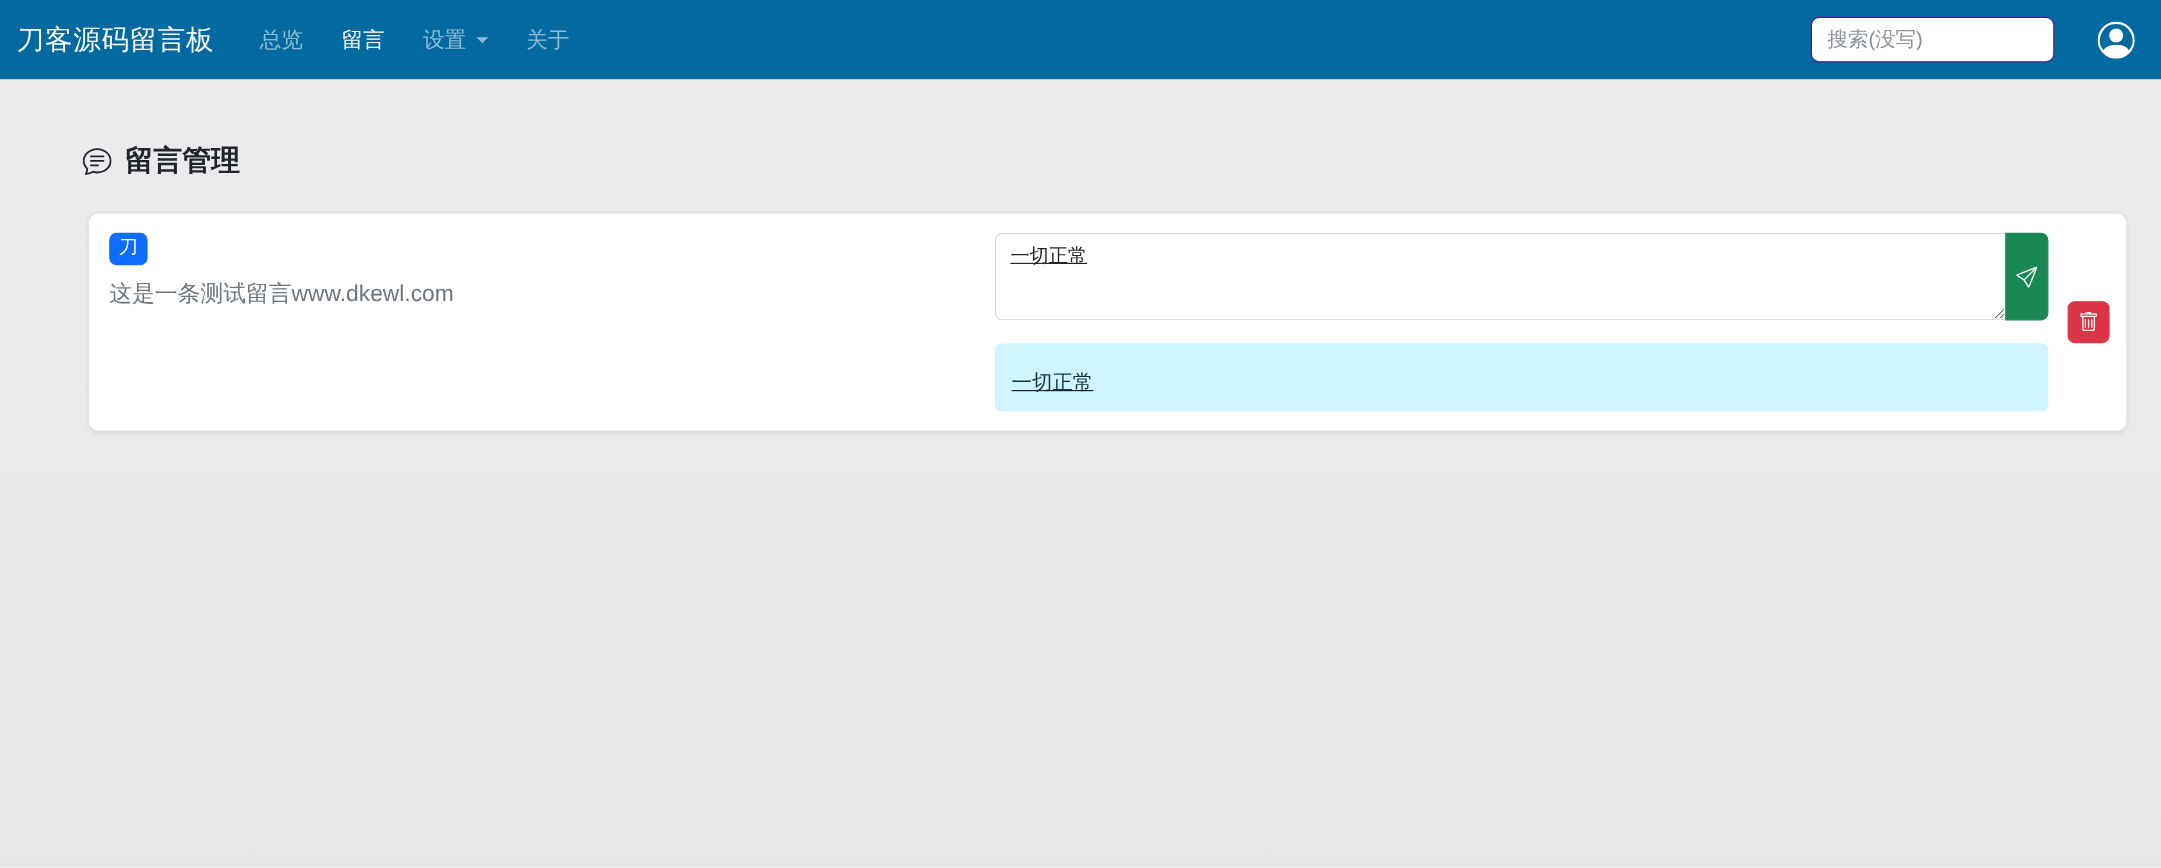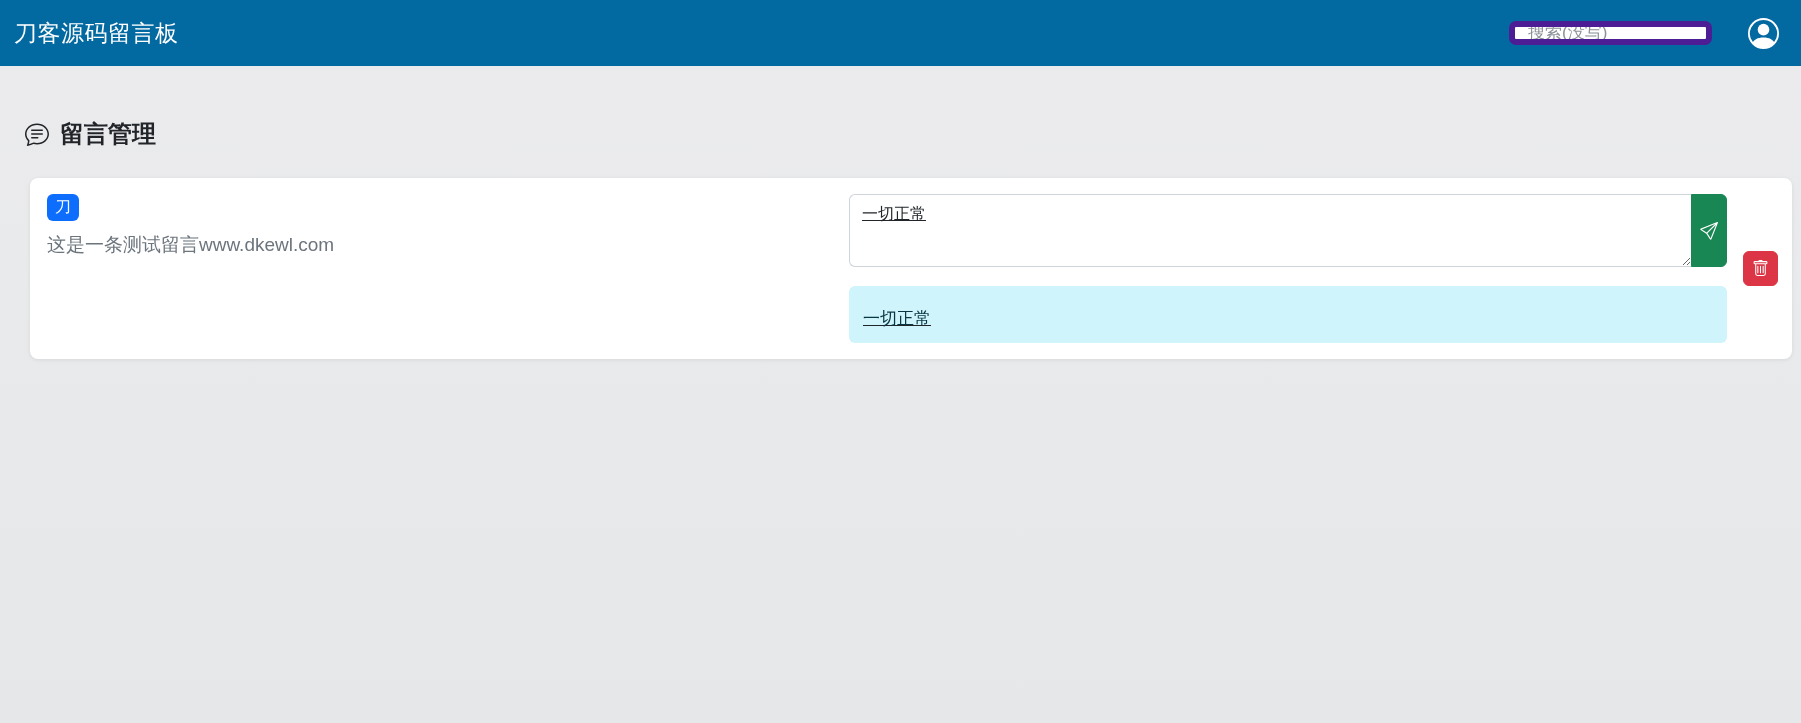--- a/index.html
+++ b/index.html
@@ -44,41 +44,41 @@
     display: inline-block;
     margin-left: 8px;
     width: 0; height: 0;
     border-left: 5px solid transparent;
     border-right: 5px solid transparent;
     border-top: 5px solid rgba(255,255,255,0.55);
   }
   .search-input {
     margin-left: auto;
     width: 203px;
-    height: 23px;
-    border: 6px solid #4c1d95;
+    height: 38px;
+    border: 1px solid #4c1d95;
     border-radius: 7px;
     padding: 6px 13px;
     font-size: 17px;
     font-family: "Liberation Sans", "DejaVu Sans", sans-serif;
     outline: none;
     color: #212529;
   }
   .search-input::placeholder { color: #8a9199; }
   .user-icon {
     margin-left: 36px;
     width: 31px; height: 31px;
     color: #fff;
     cursor: pointer;
     flex: 0 0 auto;
   }
   .user-icon svg { width: 100%; height: 100%; display: block; }
 
   
-  .main { padding: 0 9px 0 25px; }
+  .main { padding: 0 29px 0 25px; margin-left: 44px; }
   .page-title {
     margin-top: 52px;
     display: flex;
     align-items: center;
     gap: 11px;
     font-size: 24px;
     color: #212529;
   }
   .page-title .title-icon { width: 24px; height: 24px; color: #212529; flex: 0 0 auto; }
   .page-title .title-icon svg { width: 100%; height: 100%; display: block; }
@@ -190,20 +190,29 @@
     align-items: center;
     justify-content: center;
   }
   .delete-button svg { width: 17px; height: 17px; display: block; }
 </style>
 </head>
 <body>
 
 <nav class="navbar">
   <div class="brand">刀客源码留言板</div>
+  <div class="nav-links">
+    <a class="nav-link">总览</a>
+    <a class="nav-link active">留言</a>
+    <a class="nav-link">
+        <span>设置</span>
+        <span class="caret"></span>
+      </a>
+    <a class="nav-link">关于</a>
+  </div>
   <input class="search-input" type="text" placeholder="搜索(没写)" style="">
   <span class="user-icon">
     <svg viewBox="0 0 16 16" fill="currentColor">
       <path d="M11 6a3 3 0 1 1-6 0 3 3 0 0 1 6 0z"></path>
       <path fill-rule="evenodd" d="M0 8a8 8 0 1 1 16 0A8 8 0 0 1 0 8zm8-7a7 7 0 0 0-5.468 11.37C3.242 11.226 4.805 10 8 10s4.757 1.225 5.468 2.37A7 7 0 0 0 8 1z"></path>
     </svg>
   </span>
 </nav>
 
 <main class="main">

